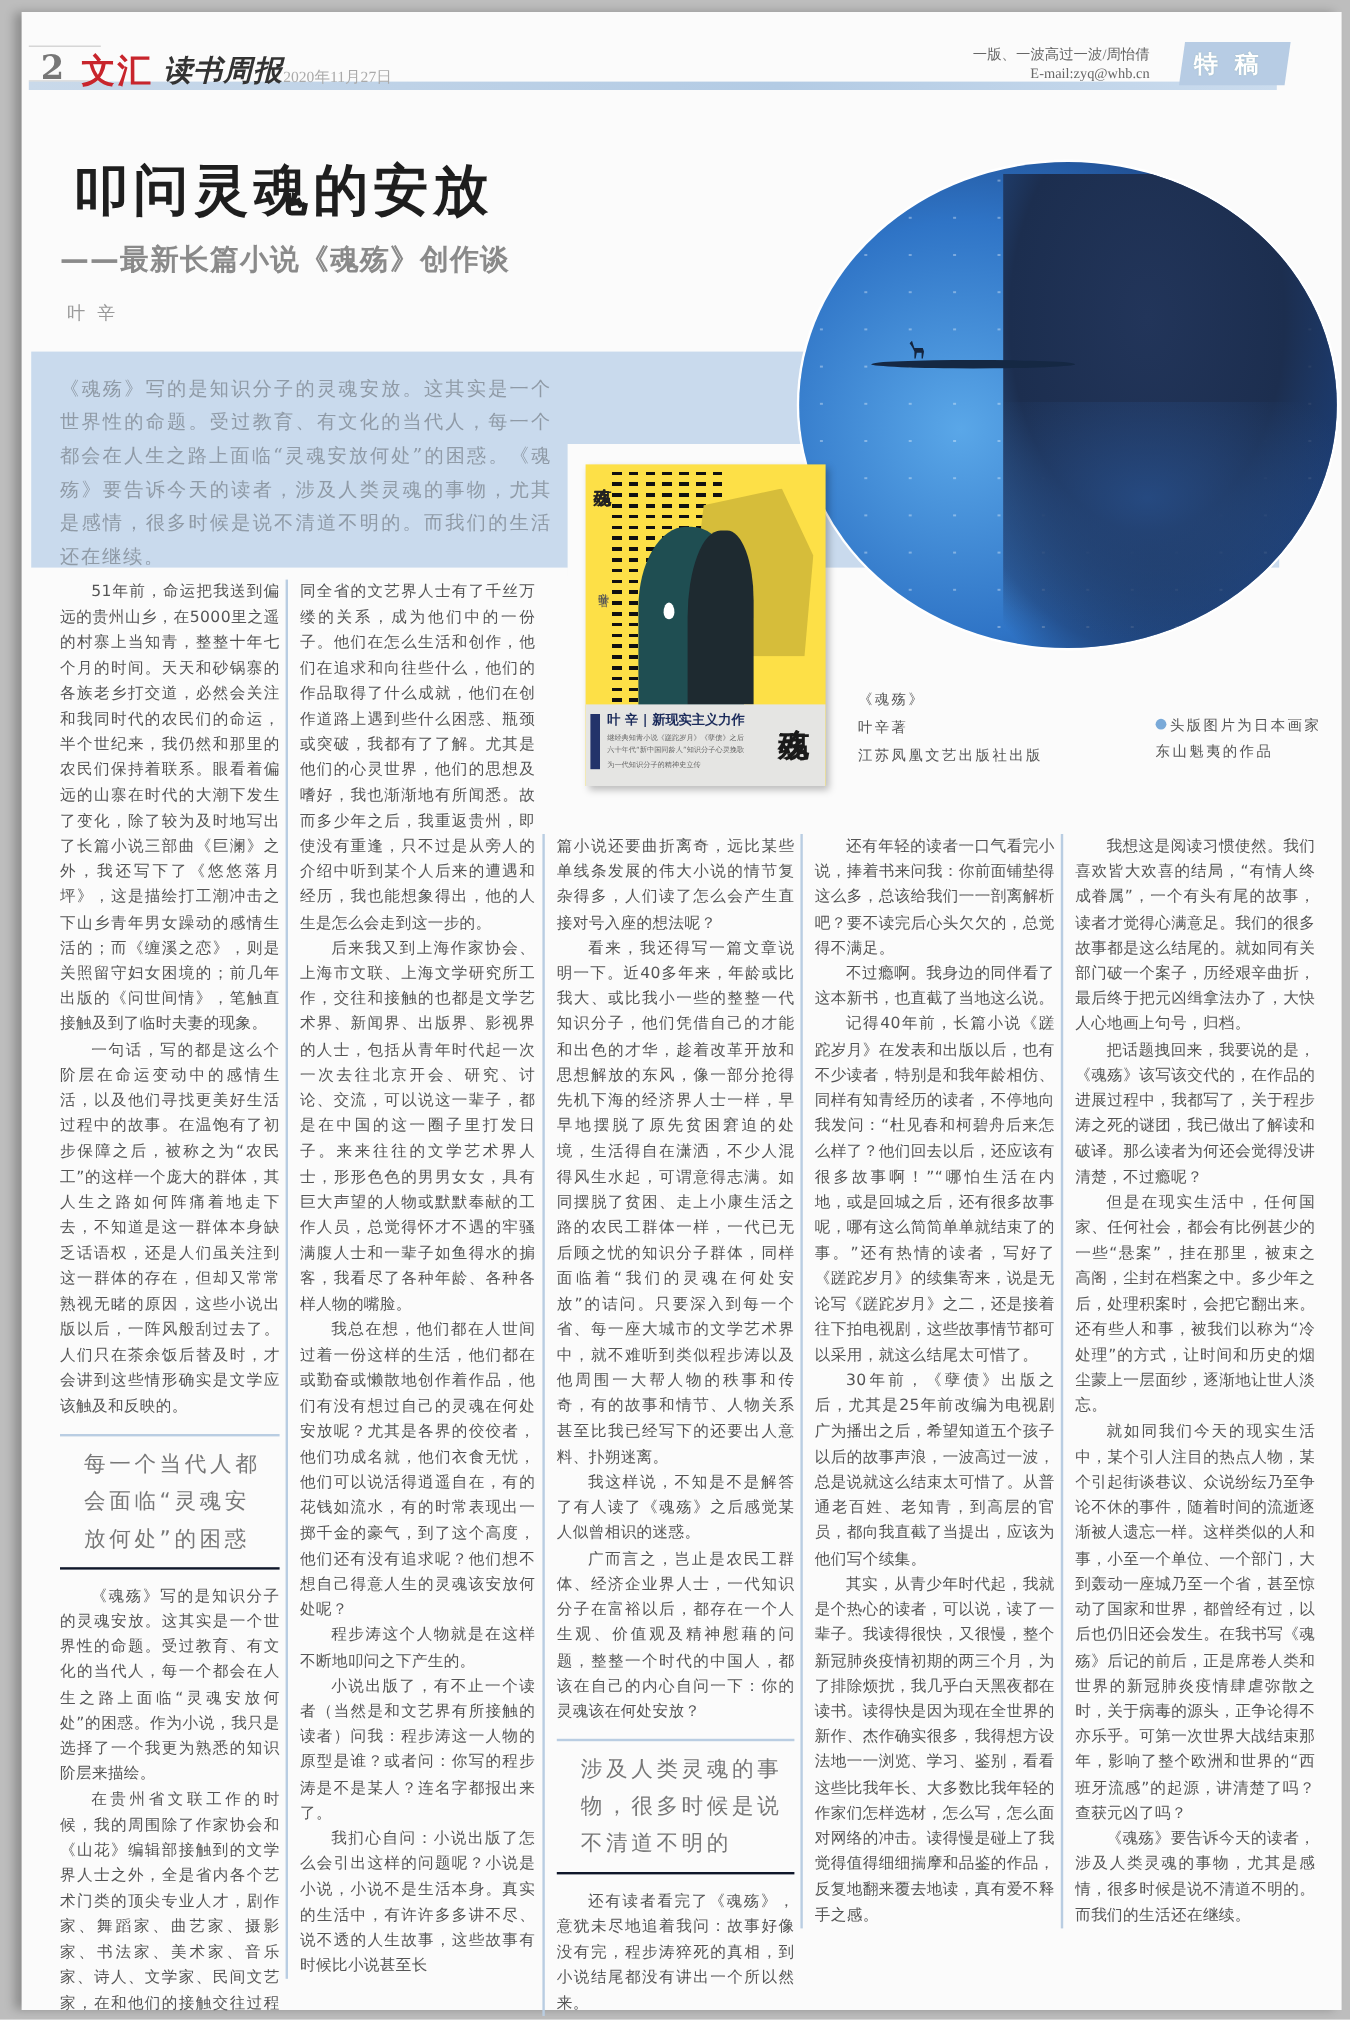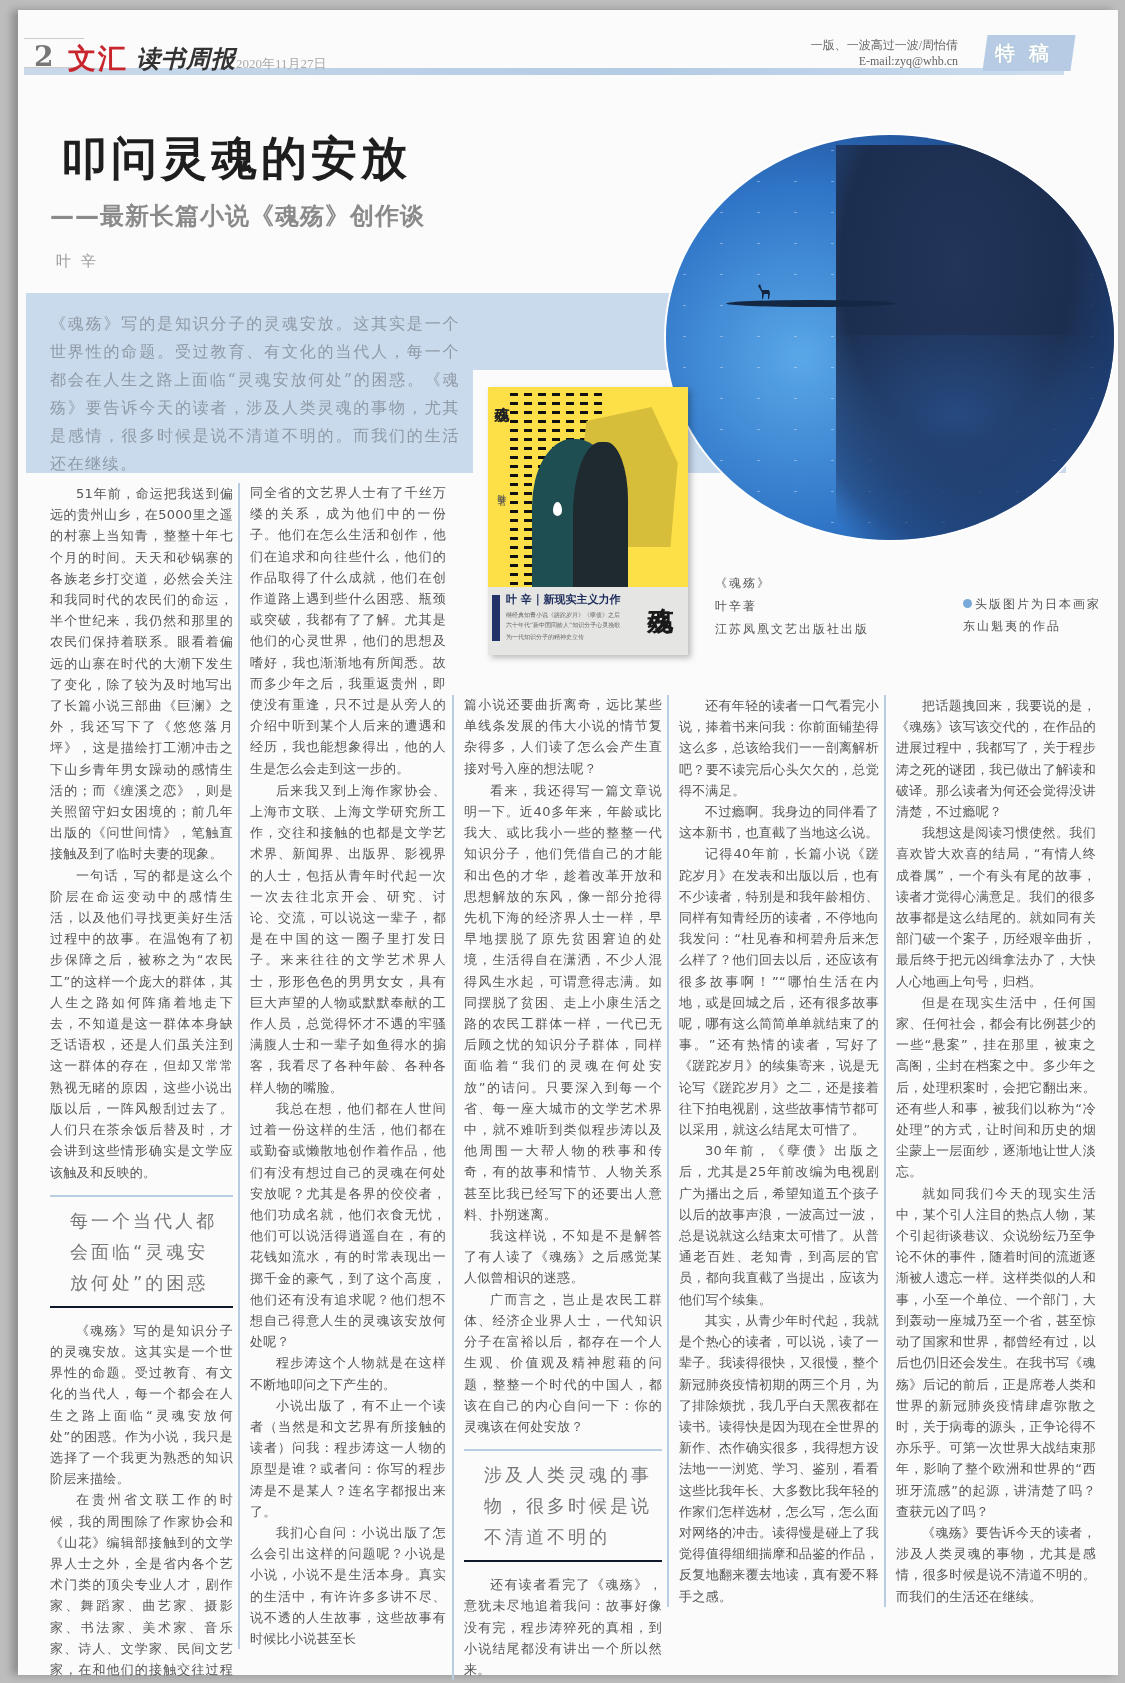--- a/index.html
+++ b/index.html
@@ -45,21 +45,21 @@
   .book .band-line{position:absolute;left:18px;font:6px "DejaVu Sans",sans-serif;color:#666;white-space:nowrap;}
   .book .big-title{position:absolute;left:160px;top:200px;font:bold 26px "DejaVu Serif",serif;color:#1a1a1a;writing-mode:vertical-rl;line-height:26px;}
   .book .pub-logo{position:absolute;left:4px;top:208px;width:8px;height:46px;background:#23336a;}
   
   .book-caption{position:absolute;left:697px;top:562px;font:12px "DejaVu Serif",serif;color:#555;line-height:23px;letter-spacing:2px;}
   .art-caption{position:absolute;left:945px;top:583px;font:12px "DejaVu Serif",serif;color:#555;line-height:22px;letter-spacing:2px;width:150px;}
   .dot{display:inline-block;width:9px;height:9px;border-radius:50%;background:#79a9d8;margin-right:3px;}
   
   .col{position:absolute;font:13px "DejaVu Sans",sans-serif;color:#555;line-height:21.2px;text-align:justify;letter-spacing:.3px;}
   .col p{margin:0;text-indent:2em;}
-  .col p.cont{text-indent:0;font-family:Liberation Mono, monospace;}
+  .col p.cont{text-indent:0;}
   .col.bar{border-left:2px solid #b9cde2;padding-left:10px;}
   .pull{border-top:2px solid #b9cde2;border-bottom:2px solid #0f172a;margin:12px 0 12px;padding:8px 8px 8px 20px;font:18px "DejaVu Sans",sans-serif;color:#777;line-height:31px;letter-spacing:3px;text-align:left;text-indent:0;}
 </style>
 </head>
 <body>
 
 <div class="page">
 
   <div class="masthead">
     <div class="mh-lines"></div>
@@ -149,20 +149,20 @@
 
   <div class="col bar" style="left:649px;top:685px;width:200px;">
     <p>还有年轻的读者一口气看完小说，捧着书来问我：你前面铺垫得这么多，总该给我们一一剖离解析吧？要不读完后心头欠欠的，总觉得不满足。</p>
     <p>不过瘾啊。我身边的同伴看了这本新书，也直截了当地这么说。</p>
     <p>记得40年前，长篇小说《蹉跎岁月》在发表和出版以后，也有不少读者，特别是和我年龄相仿、同样有知青经历的读者，不停地向我发问：“杜见春和柯碧舟后来怎么样了？他们回去以后，还应该有很多故事啊！”“哪怕生活在内地，或是回城之后，还有很多故事呢，哪有这么简简单单就结束了的事。”还有热情的读者，写好了《蹉跎岁月》的续集寄来，说是无论写《蹉跎岁月》之二，还是接着往下拍电视剧，这些故事情节都可以采用，就这么结尾太可惜了。</p>
     <p>30年前，《孽债》出版之后，尤其是25年前改编为电视剧广为播出之后，希望知道五个孩子以后的故事声浪，一波高过一波，总是说就这么结束太可惜了。从普通老百姓、老知青，到高层的官员，都向我直截了当提出，应该为他们写个续集。</p>
     <p>其实，从青少年时代起，我就是个热心的读者，可以说，读了一辈子。我读得很快，又很慢，整个新冠肺炎疫情初期的两三个月，为了排除烦扰，我几乎白天黑夜都在读书。读得快是因为现在全世界的新作、杰作确实很多，我得想方设法地一一浏览、学习、鉴别，看看这些比我年长、大多数比我年轻的作家们怎样选材，怎么写，怎么面对网络的冲击。读得慢是碰上了我觉得值得细细揣摩和品鉴的作品，反复地翻来覆去地读，真有爱不释手之感。</p>
   </div>
 
   <div class="col bar" style="left:866px;top:685px;width:200px;">
+    <p>我想这是阅读习惯使然。我们喜欢皆大欢喜的结局，“有情人终成眷属”，一个有头有尾的故事，读者才觉得心满意足。我们的很多故事都是这么结尾的。就如同有关部门破一个案子，历经艰辛曲折，最后终于把元凶缉拿法办了，大快人心地画上句号，归档。</p>
     <p>把话题拽回来，我要说的是，《魂殇》该写该交代的，在作品的进展过程中，我都写了，关于程步涛之死的谜团，我已做出了解读和破译。那么读者为何还会觉得没讲清楚，不过瘾呢？</p>
-    <p>我想这是阅读习惯使然。我们喜欢皆大欢喜的结局，“有情人终成眷属”，一个有头有尾的故事，读者才觉得心满意足。我们的很多故事都是这么结尾的。就如同有关部门破一个案子，历经艰辛曲折，最后终于把元凶缉拿法办了，大快人心地画上句号，归档。</p>
     <p>但是在现实生活中，任何国家、任何社会，都会有比例甚少的一些“悬案”，挂在那里，被束之高阁，尘封在档案之中。多少年之后，处理积案时，会把它翻出来。还有些人和事，被我们以称为“冷处理”的方式，让时间和历史的烟尘蒙上一层面纱，逐渐地让世人淡忘。</p>
     <p>就如同我们今天的现实生活中，某个引人注目的热点人物，某个引起街谈巷议、众说纷纭乃至争论不休的事件，随着时间的流逝逐渐被人遗忘一样。这样类似的人和事，小至一个单位、一个部门，大到轰动一座城乃至一个省，甚至惊动了国家和世界，都曾经有过，以后也仍旧还会发生。在我书写《魂殇》后记的前后，正是席卷人类和世界的新冠肺炎疫情肆虐弥散之时，关于病毒的源头，正争论得不亦乐乎。可第一次世界大战结束那年，影响了整个欧洲和世界的“西班牙流感”的起源，讲清楚了吗？查获元凶了吗？</p>
     <p>《魂殇》要告诉今天的读者，涉及人类灵魂的事物，尤其是感情，很多时候是说不清道不明的。而我们的生活还在继续。</p>
   </div>
 
 </div>
 
 </body></html>

